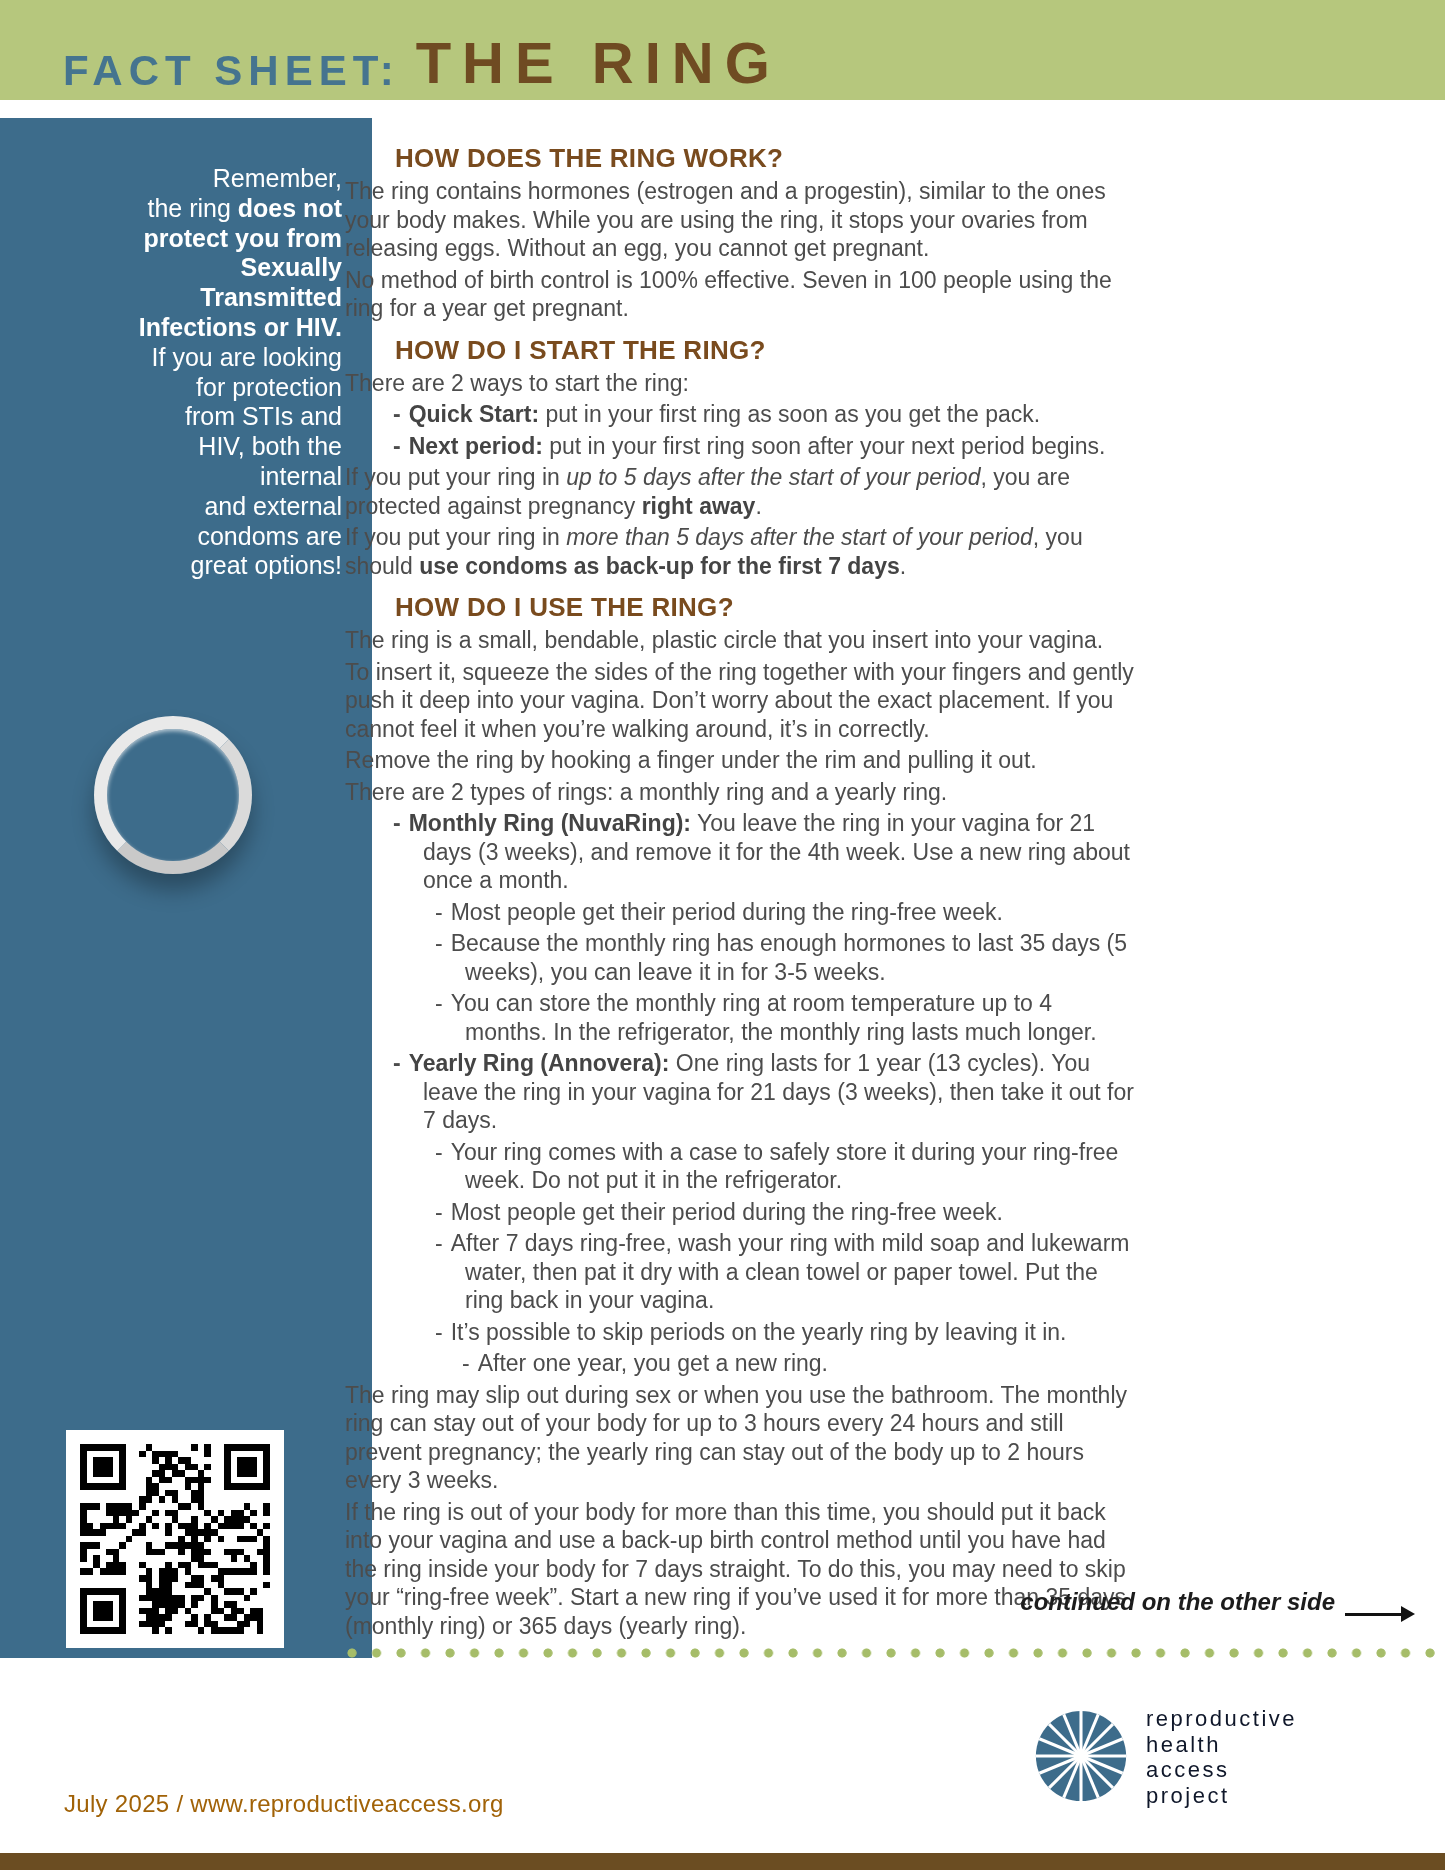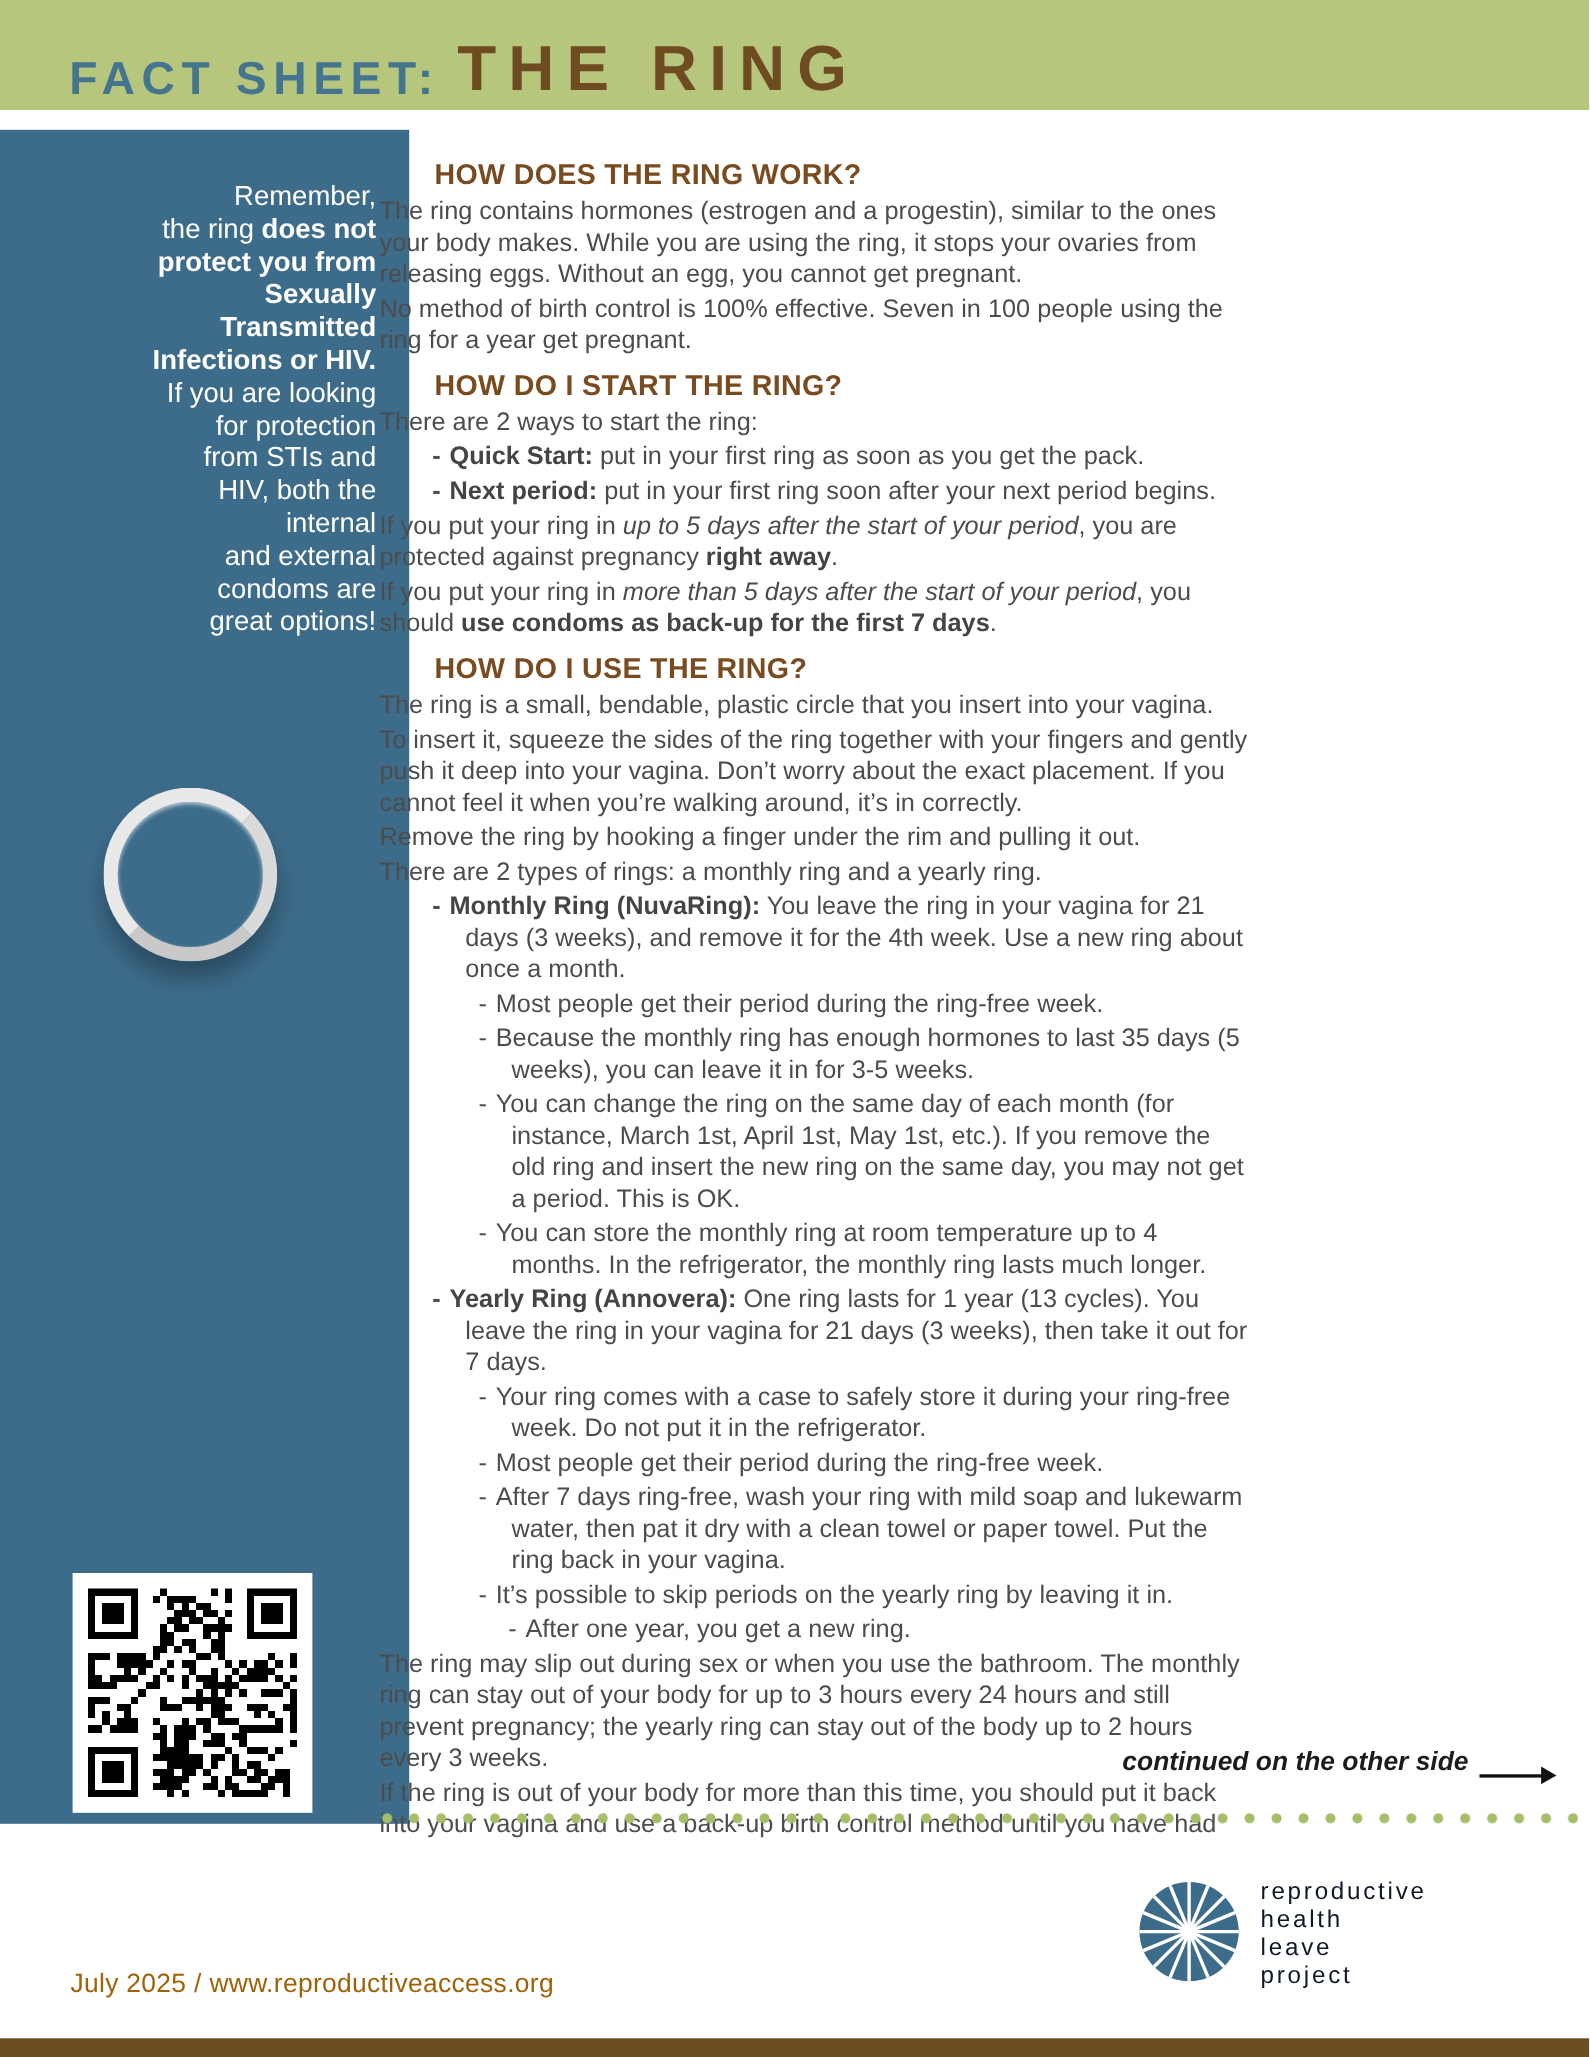--- a/index.html
+++ b/index.html
@@ -391,21 +391,20 @@
       <div class="li lvl0"><span>If you put your ring in </span><span class="i">up to 5 days after the start of your period</span><span>, you are protected against pregnancy </span><span class="b">right away</span><span>.</span></div>
       <div class="li lvl0"><span>If you put your ring in </span><span class="i">more than 5 days after the start of your period</span><span>, you should </span><span class="b">use condoms as back-up for the first 7 days</span><span>.</span></div>
       <div class="heading">HOW DO I USE THE RING?</div>
       <div class="li lvl0"><span>The ring is a small, bendable, plastic circle that you insert into your vagina.</span></div>
       <div class="li lvl0"><span>To insert it, squeeze the sides of the ring together with your fingers and gently push it deep into your vagina. Don’t worry about the exact placement. If you cannot feel it when you’re walking around, it’s in correctly.</span></div>
       <div class="li lvl0"><span>Remove the ring by hooking a finger under the rim and pulling it out.</span></div>
       <div class="li lvl0"><span>There are 2 types of rings: a monthly ring and a yearly ring.</span></div>
       <div class="li lvl1 bfirst"><span class="marker">-</span><span class="b">Monthly Ring (NuvaRing):</span><span> You leave the ring in your vagina for 21 days (3 weeks), and remove it for the 4th week. Use a new ring about once a month.</span></div>
       <div class="li lvl2"><span class="marker">-</span><span>Most people get their period during the ring-free week.</span></div>
       <div class="li lvl2"><span class="marker">-</span><span>Because the monthly ring has enough hormones to last 35 days (5 weeks), you can leave it in for 3-5 weeks.</span></div>
-      <div class="li lvl2"><span class="marker">-</span><span>You can change the ring on the same day of each month (for instance, March 1st, April 1st, May 1st, etc.). If you remove the old ring and insert the new ring on the same day, you may not get a period. This is OK.</span></div>
       <div class="li lvl2"><span class="marker">-</span><span>You can store the monthly ring at room temperature up to 4 months. In the refrigerator, the monthly ring lasts much longer.</span></div>
       <div class="li lvl1 bfirst"><span class="marker">-</span><span class="b">Yearly Ring (Annovera):</span><span>  One ring lasts for 1 year (13 cycles). You leave the ring in your vagina for 21 days (3 weeks), then take it out for 7 days.</span></div>
       <div class="li lvl2"><span class="marker">-</span><span>Your ring comes with a case to safely store it during your ring-free week. Do not put it in the refrigerator.</span></div>
       <div class="li lvl2"><span class="marker">-</span><span>Most people get their period during the ring-free week.</span></div>
       <div class="li lvl2"><span class="marker">-</span><span>After 7 days ring-free, wash your ring with mild soap and lukewarm water, then pat it dry with a clean towel or paper towel. Put the ring back in your vagina.</span></div>
       <div class="li lvl2"><span class="marker">-</span><span>It’s possible to skip periods on the yearly ring by leaving it in.</span></div>
       <div class="li lvl3"><span class="marker">-</span><span>After one year, you get a new ring.</span></div>
       <div class="li lvl0"><span>The ring may slip out during sex or when you use the bathroom. The monthly ring can stay out of your body for up to 3 hours every 24 hours and still prevent pregnancy; the yearly ring can stay out of the body up to 2 hours every 3 weeks.</span></div>
       <div class="li lvl0"><span>If the ring is out of your body for more than this time, you should put it back into your vagina and use a back-up birth control method until you have had the ring inside your body for 7 days straight. To do this, you may need to skip your “ring-free week”. Start a new ring if you’ve used it for more than 35 days (monthly ring) or 365 days (yearly ring).</span></div>
     </div>
@@ -435,20 +434,20 @@
         <line x1="50" y1="50" x2="49.99999999999999" y2="3"></line>
         <line x1="50" y1="50" x2="67.98612132115923" y2="6.577661971969526"></line>
         <line x1="50" y1="50" x2="83.23401871576772" y2="16.76598128423226"></line>
         <line x1="50" y1="50" x2="93.42233802803047" y2="32.013878678840754"></line>
       </g>
     <circle cx="50" cy="50" r="4" fill="#ffffff"></circle>
   </svg>
   <div class="logotext">
       <div>reproductive</div>
       <div>health</div>
-      <div>leave</div>
+      <div>access</div>
       <div>project</div>
     </div>
 
   <div class="dateline">July 2025 / www.reproductiveaccess.org</div>
   <div class="bottombar"></div>
 
 </div>
 
 </body></html>

